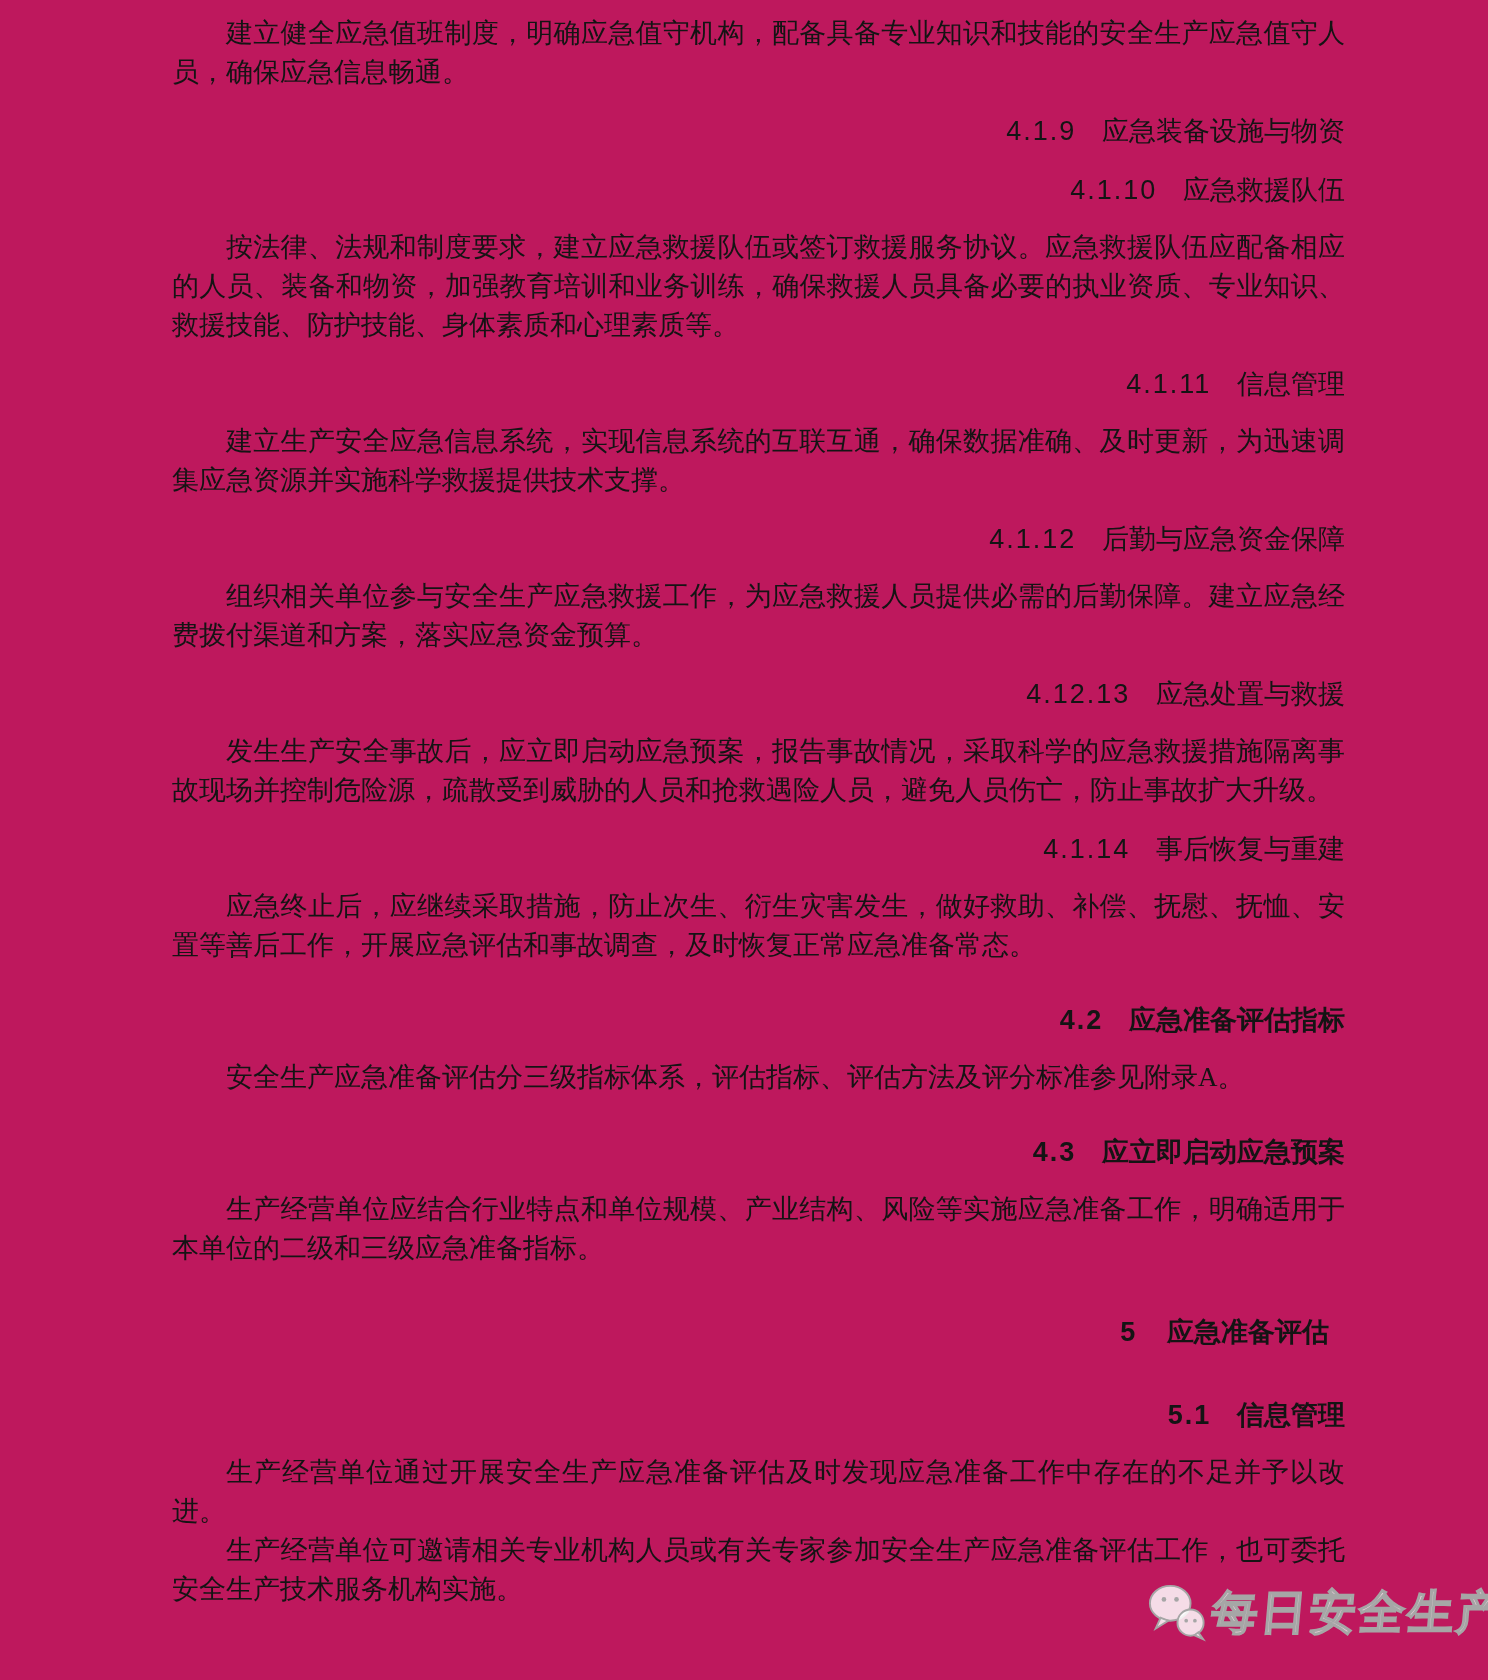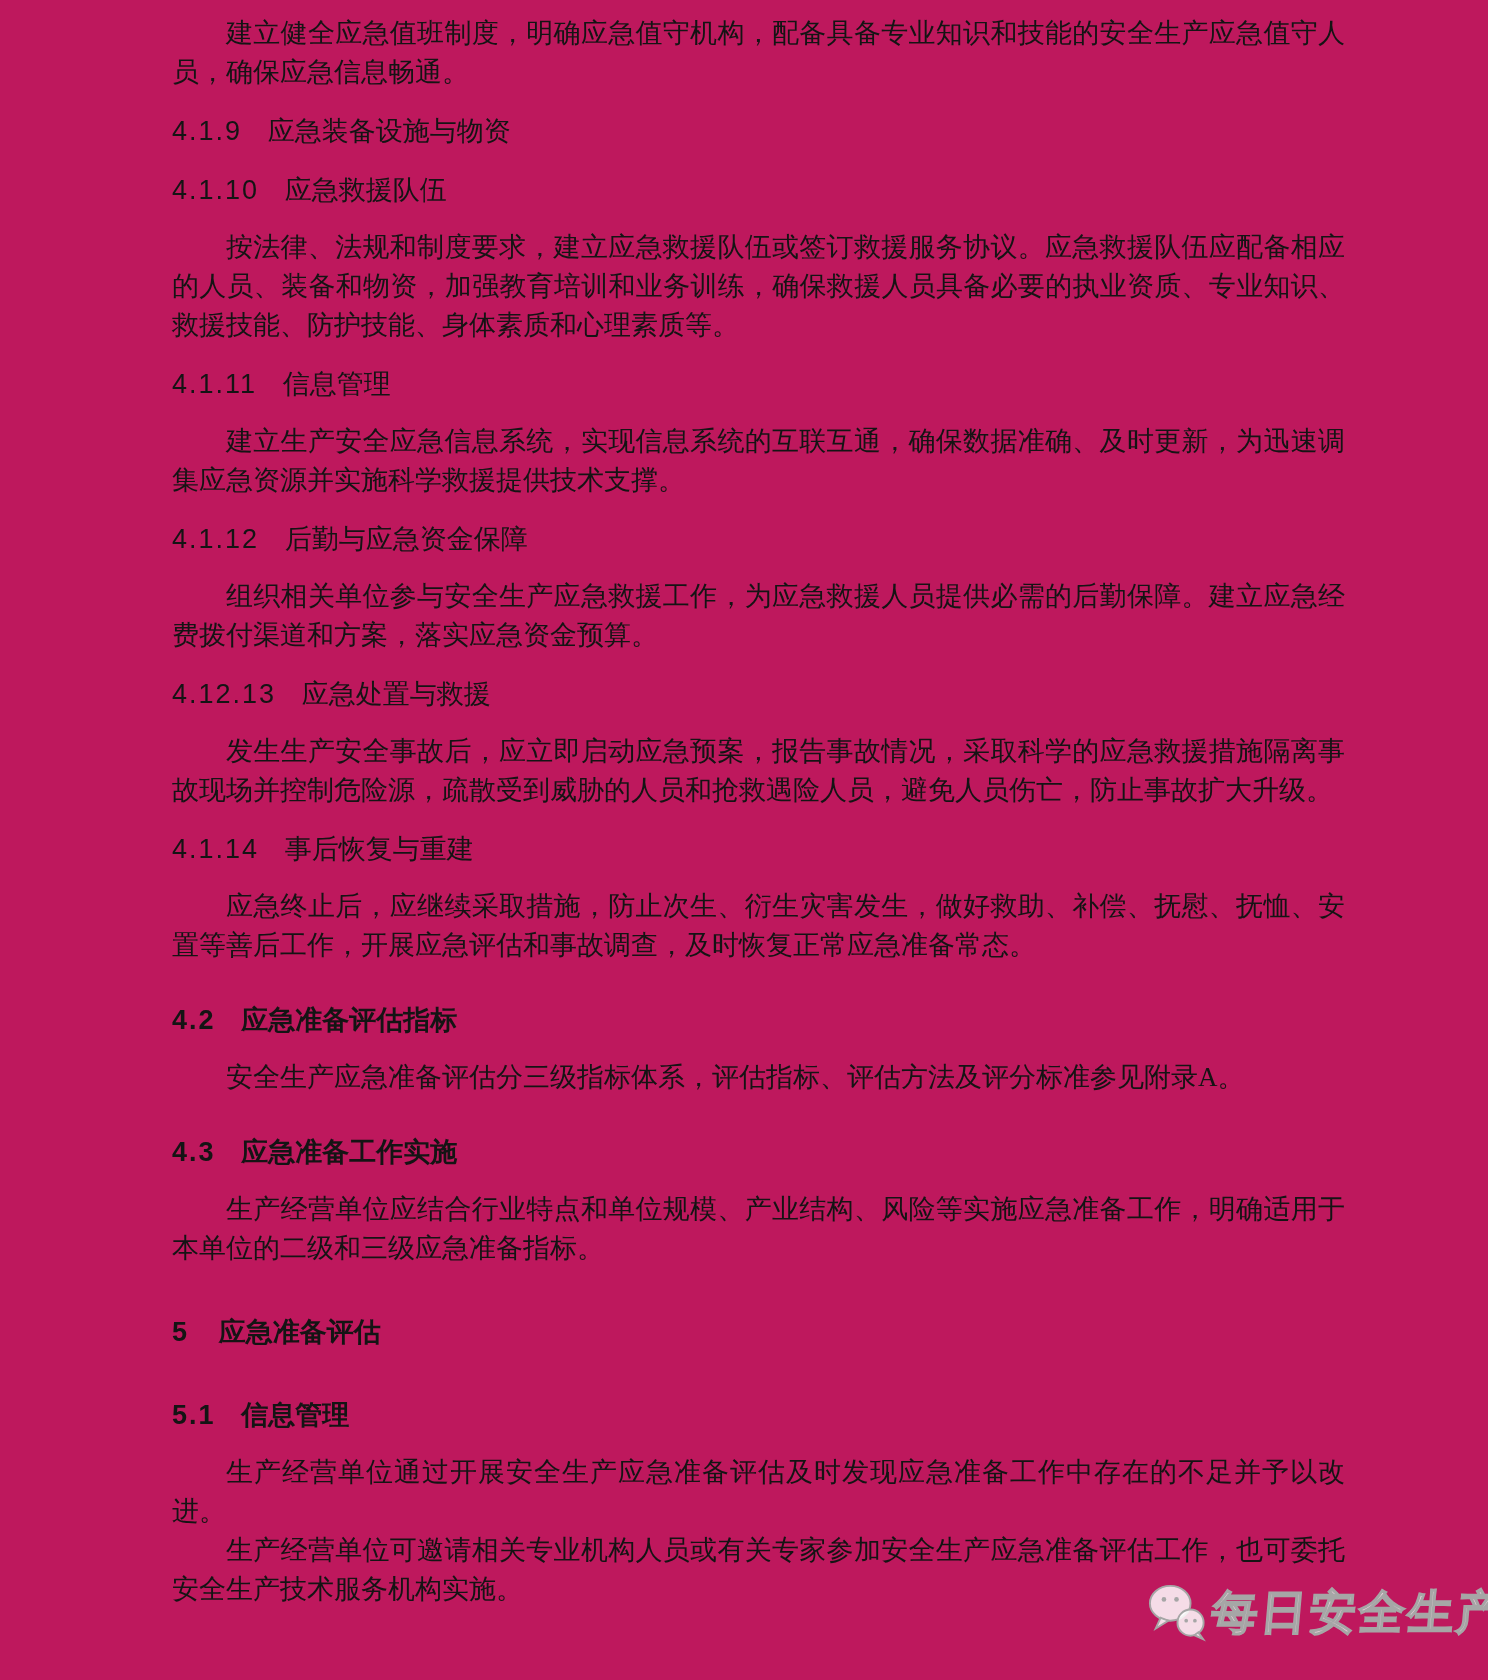--- a/index.html
+++ b/index.html
@@ -20,26 +20,26 @@
     line-height: 39px;
     color: #141414;
     text-align: justify;
   }
   .para {
     margin: 0;
     text-indent: 2em;
   }
   .h3, .h2, .h1, .h2s {
     font-family: "Liberation Sans", "DejaVu Sans", sans-serif;
-    text-align: left;
+    text-align: right;
     text-indent: 0;
   }
   .h3 { font-weight: 400; margin: 20px 0 18px; }
   .h2 { font-weight: 700; margin: 36px 0 18px; }
-  .h1 { font-weight: 700; margin: 45px 0 18px; }
+  .h1 { font-weight: 700; margin: 45px 16px 18px; }
   .h2s { font-weight: 700; margin: 44px 0 18px; }
   .sec-num { display: inline-block; margin-right: 0.95em; letter-spacing: 2px; }
   .h1 .sec-num { margin-right: 1.1em; }
 
   .watermark {
     position: absolute;
     left: 1146px;
     top: 1582px;
     display: flex;
     align-items: center;
@@ -95,21 +95,21 @@
       <span class="sec-num">4.1.14</span><span>事后恢复与重建</span>
     </div>
     <p class="para">应急终止后，应继续采取措施，防止次生、衍生灾害发生，做好救助、补偿、抚慰、抚恤、安置等善后工作，开展应急评估和事故调查，及时恢复正常应急准备常态。</p>
 
     <div class="h2">
       <span class="sec-num">4.2</span><span>应急准备评估指标</span>
     </div>
     <p class="para">安全生产应急准备评估分三级指标体系，评估指标、评估方法及评分标准参见附录A。</p>
 
     <div class="h2">
-      <span class="sec-num">4.3</span><span>应急准备工作实施</span>
+      <span class="sec-num">4.3</span><span>应立即启动应急预案</span>
     </div>
     <p class="para">生产经营单位应结合行业特点和单位规模、产业结构、风险等实施应急准备工作，明确适用于本单位的二级和三级应急准备指标。</p>
 
     <div class="h1">
       <span class="sec-num">5</span><span>应急准备评估</span>
     </div>
 
     <div class="h2s">
       <span class="sec-num">5.1</span><span>信息管理</span>
     </div>

